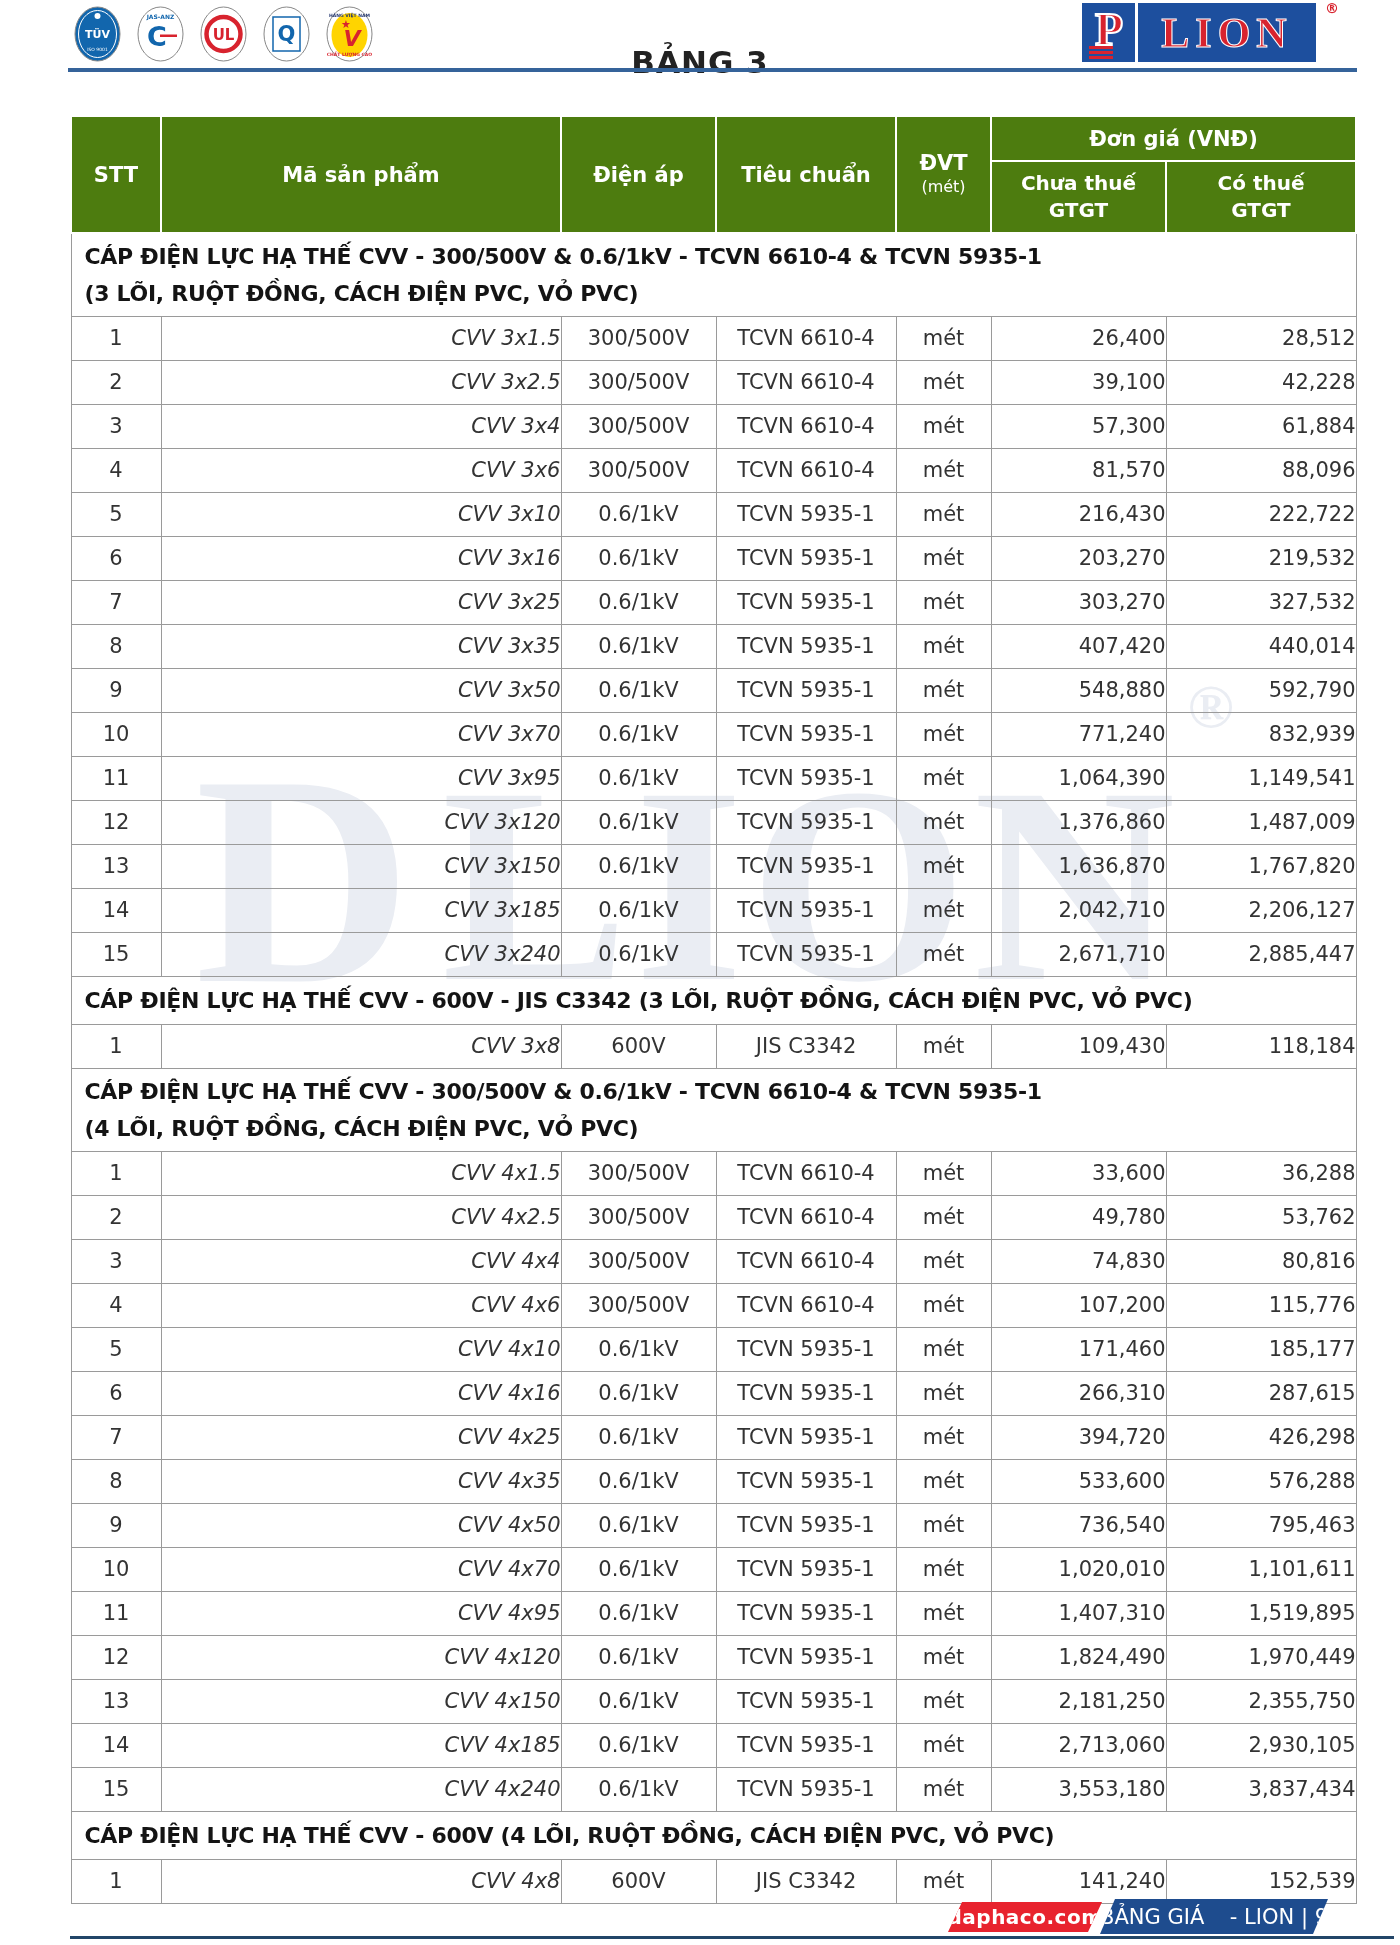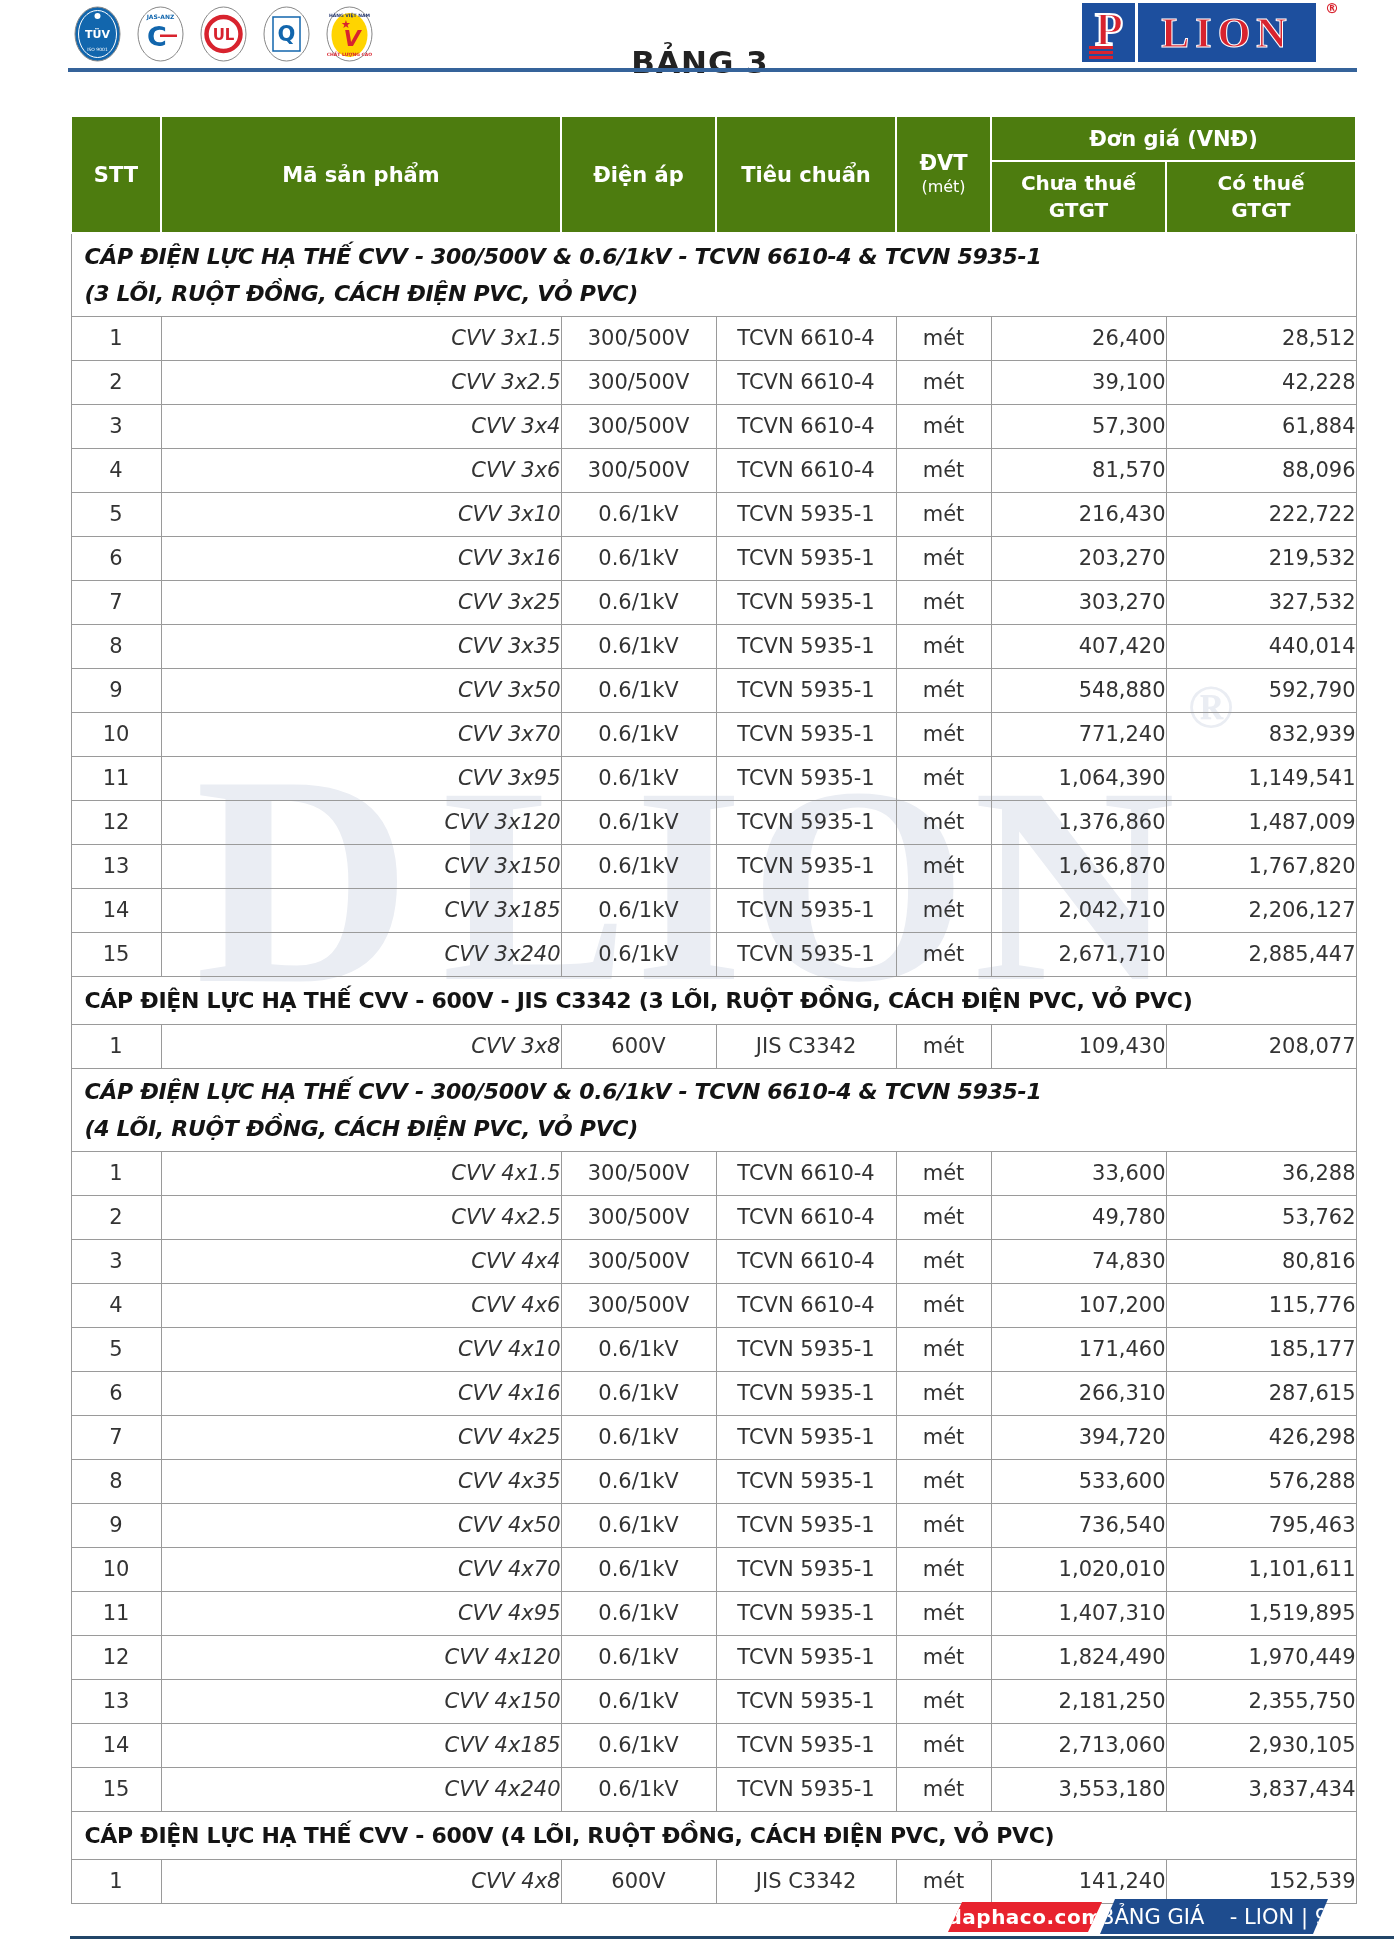--- a/index.html
+++ b/index.html
@@ -50,21 +50,21 @@
   .pt tbody td{
     border:1px solid #9a9a9a;background:transparent;vertical-align:middle;
     font-size:21px;color:#333;height:43px;
   }
   .pt tbody tr.section-row td{
     font-weight:bold;font-size:22px;color:#141414;padding-left:13px;
     letter-spacing:-0.3px;
   }
   .pt tbody tr.section-row div{line-height:37px;}
   .pt tbody tr.section-row{height:48px;}
-  .pt tbody tr.section-row.two{height:83px;font-style:italic;}
+  .pt tbody tr.section-row.two{height:83px;}
   .c0{text-align:center;}
   .c1{text-align:right;padding-left:24px;font-style:italic;}
   .c2,.c3,.c4{text-align:center;}
   .c5,.c6{text-align:right;padding-right:18px;}
   
   .f-red{
     position:absolute;left:948px;top:1902px;width:154px;height:30px;background:#e8232e;
     clip-path:polygon(14px 0,100% 0,calc(100% - 14px) 100%,0 100%);
     color:#fff;font-weight:bold;font-size:20px;display:flex;align-items:center;justify-content:center;
     z-index:3;letter-spacing:0.5px;
@@ -317,21 +317,21 @@
           <div>CÁP ĐIỆN LỰC HẠ THẾ CVV - 600V - JIS C3342 (3 LÕI, RUỘT ĐỒNG, CÁCH ĐIỆN PVC, VỎ PVC)</div>
         </td>
       </tr>
       <tr>
         <td class="c0">1</td>
         <td class="c1">CVV 3x8</td>
         <td class="c2">600V</td>
         <td class="c3">JIS C3342</td>
         <td class="c4">mét</td>
         <td class="c5">109,430</td>
-        <td class="c6">208,077</td>
+        <td class="c6">118,184</td>
       </tr>
       <tr class="section-row two">
         <td colspan="7">
           <div>CÁP ĐIỆN LỰC HẠ THẾ CVV - 300/500V &amp; 0.6/1kV - TCVN 6610-4 &amp; TCVN 5935-1</div>
           <div>(4 LÕI, RUỘT ĐỒNG, CÁCH ĐIỆN PVC, VỎ PVC)</div>
         </td>
       </tr>
       <tr>
         <td class="c0">1</td>
         <td class="c1">CVV 4x1.5</td>

